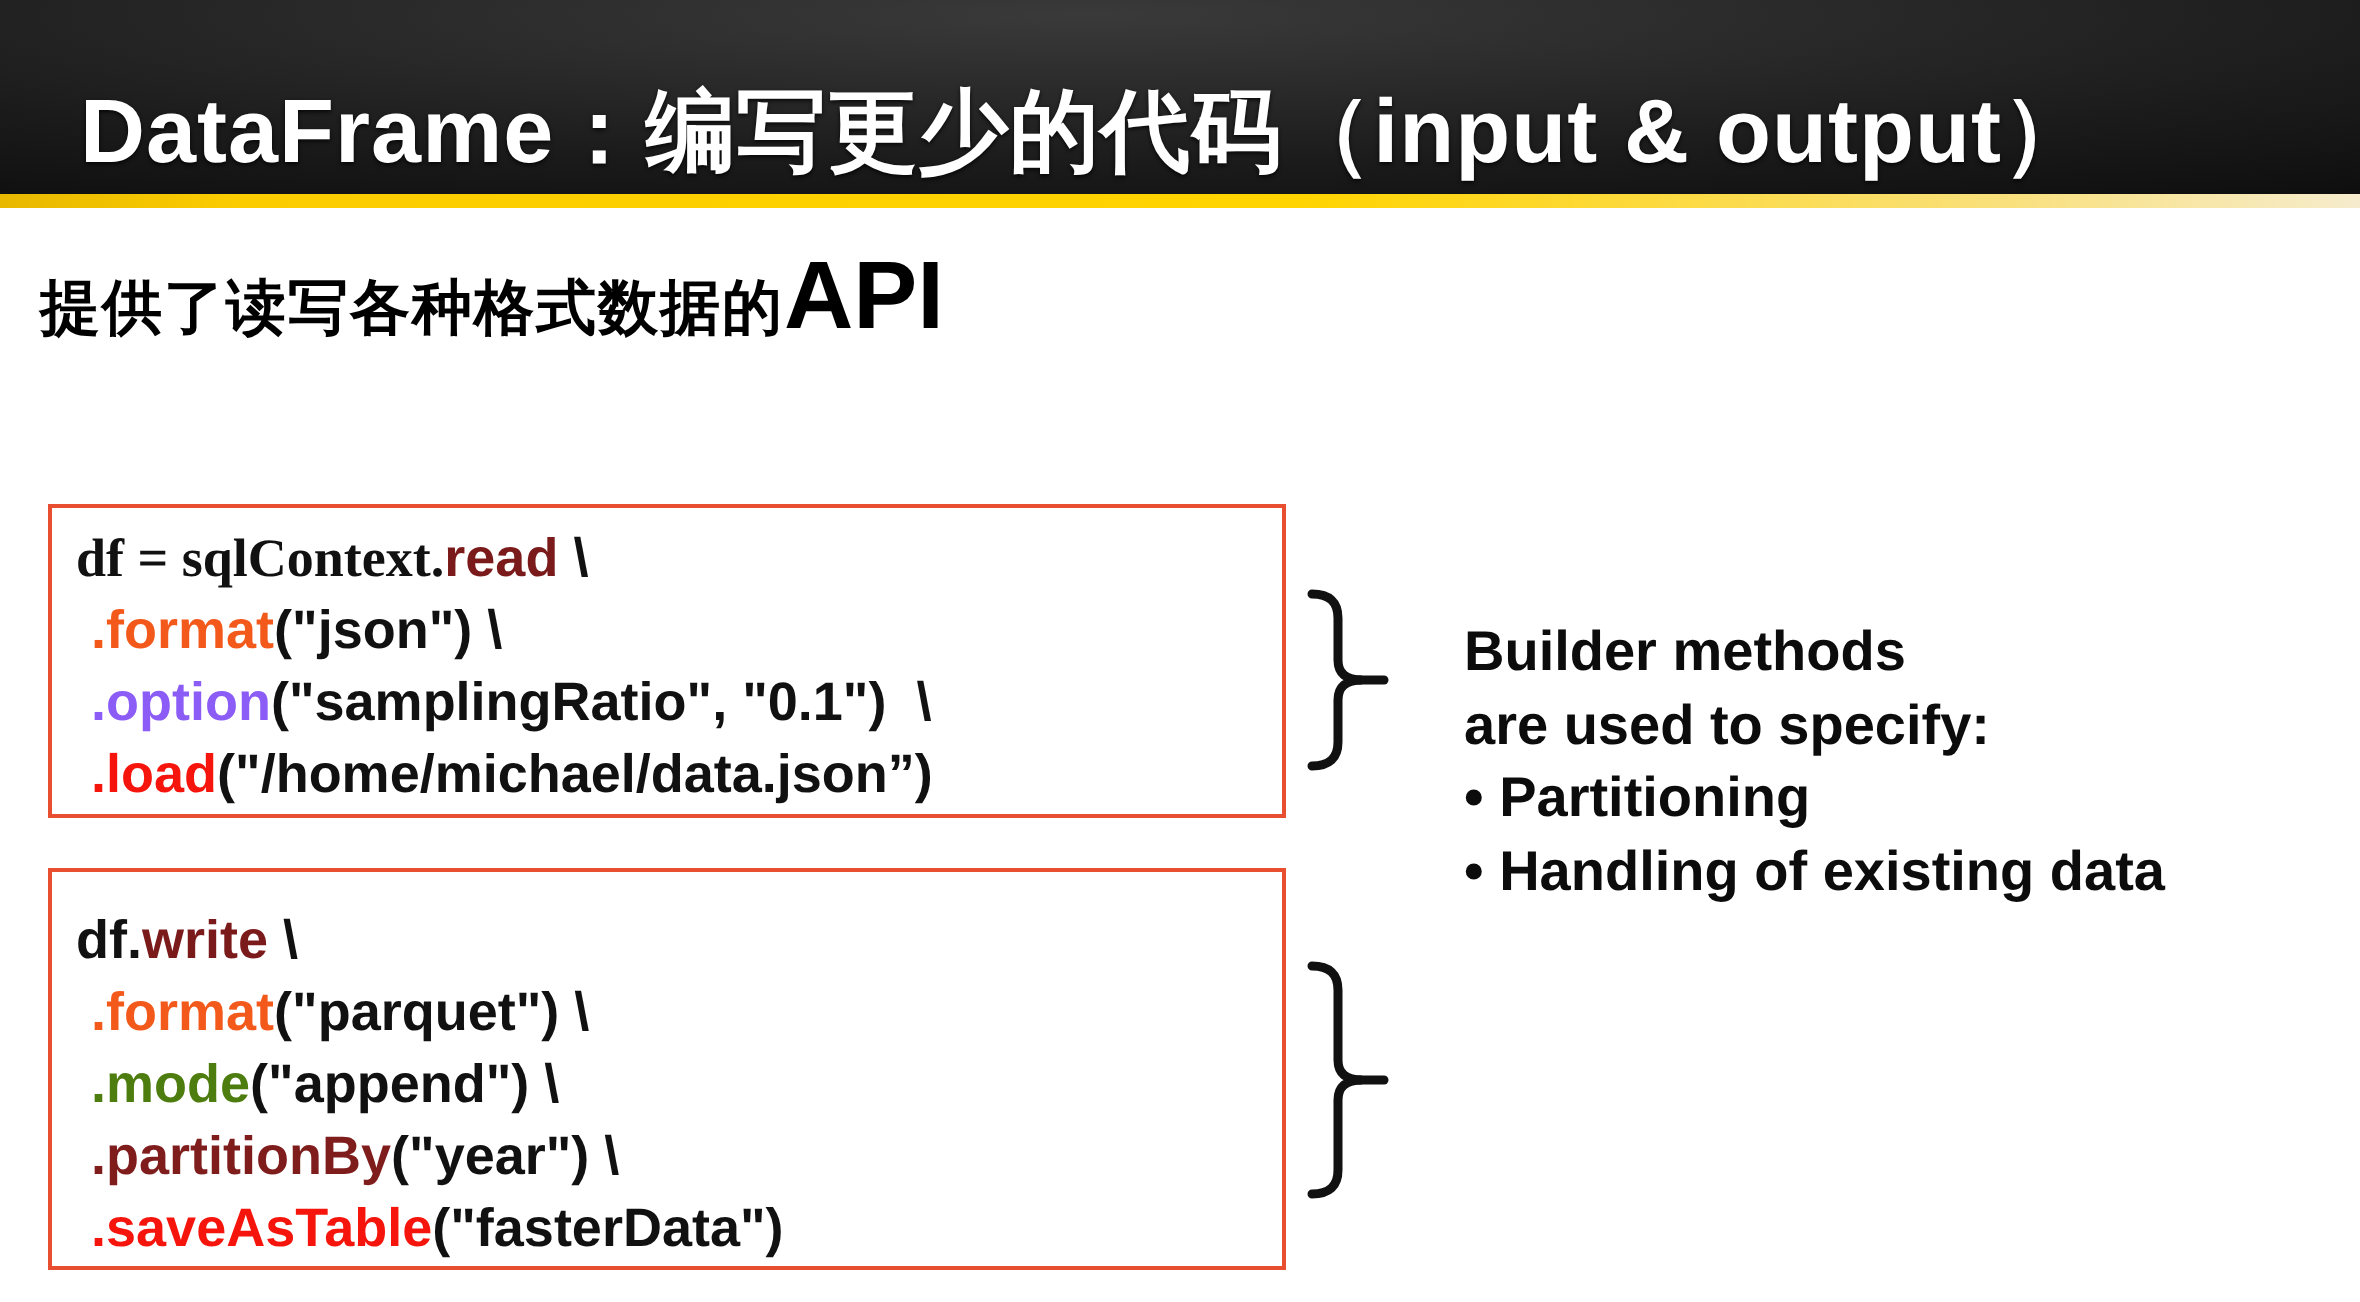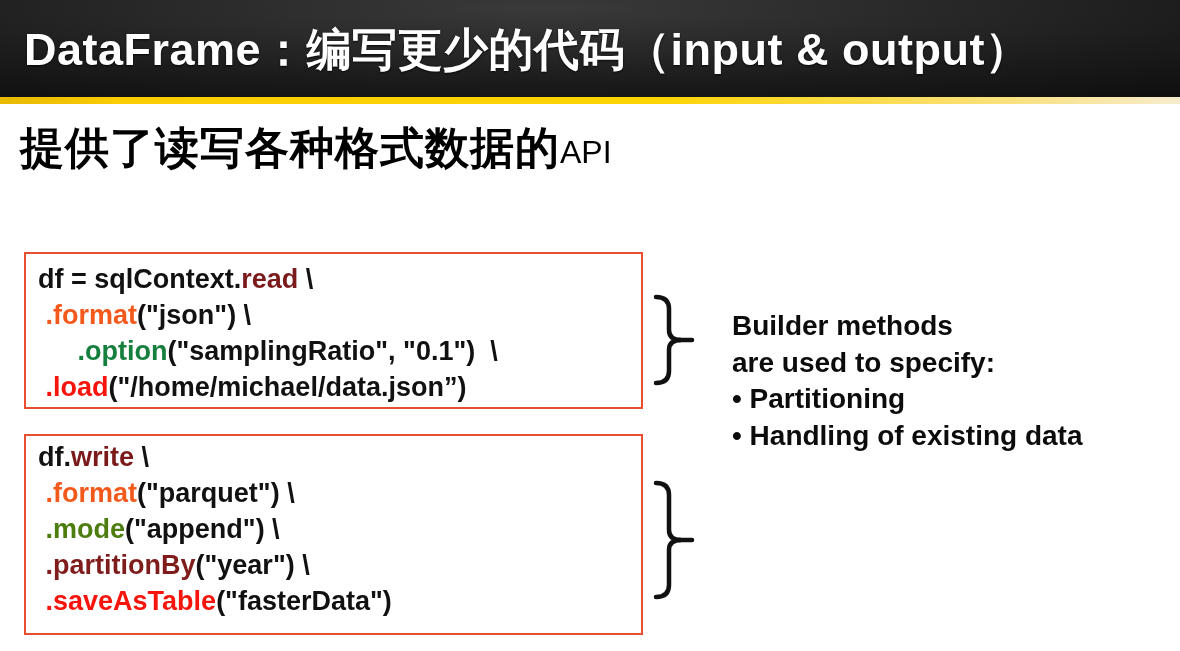--- a/index.html
+++ b/index.html
@@ -6,50 +6,50 @@
   .slide{
     position:relative;width:1180px;height:651px;overflow:hidden;background:#ffffff;
     font-family:"Liberation Sans","DejaVu Sans",sans-serif;
   }
   
   .titlebar{
     position:absolute;left:0;top:0;width:1180px;height:97px;
     background:radial-gradient(ellipse 130% 170% at 46% 8%, #3a3a3a 0%, #1b1b1b 45%, #050505 85%, #000 100%);
   }
   .titlebar h1{
-    margin:0;padding:0 0 0 24px;line-height:99px;
+    margin:16px;padding:0 0 0 24px;line-height:99px;
     font-size:45px;font-weight:bold;color:#ffffff;letter-spacing:.5px;
     white-space:nowrap;text-shadow:0 1px 2px rgba(0,0,0,.8);
     font-family:"Liberation Sans","DejaVu Sans",sans-serif;
   }
   .gold-rule{
     position:absolute;left:0;top:97px;width:1180px;height:7px;
     background:linear-gradient(to right,#e8b800 0%,#fbcc00 10%,#ffd400 55%,#f9e07c 85%,#f6eccd 100%);
   }
   
   .subtitle{
     position:absolute;left:20px;top:118px;height:62px;line-height:62px;
     color:#000;white-space:nowrap;
   }
   .subtitle .zh{
     font-family:"Liberation Serif","DejaVu Serif",serif;
-    font-size:44px;font-weight:bold;letter-spacing:1px;
+    font-size:30px;font-weight:bold;letter-spacing:1px;
   }
   .subtitle .en{
     font-family:"Liberation Sans","DejaVu Sans",sans-serif;
-    font-size:32px;font-weight:normal;
+    font-size:48px;font-weight:bold;
   }
   
   .codebox{
     position:absolute;left:24px;width:619px;background:#ffffff;
     border:2px solid #e84e30;box-sizing:border-box;
     padding:6px 12px;
   }
   #codebox1{top:252px;height:157px;padding-top:7px;}
-  #codebox2{top:434px;height:201px;padding-top:3px;}
+  #codebox2{top:434px;height:201px;padding-top:16px;}
   .code-line{
     font-family:"Liberation Sans","DejaVu Sans",sans-serif;
     font-size:27px;font-weight:bold;line-height:36px;
     white-space:pre;color:#111;
   }
   
   .brace{position:absolute;}
   #brace1{left:646px;top:293px;}
   #brace2{left:646px;top:479px;}
   
@@ -71,23 +71,23 @@
     <h1>DataFrame：编写更少的代码（input &amp; output）</h1>
   </header>
 
   <div class="gold-rule"></div>
 
   <div class="subtitle">
     <span class="zh">提供了读写各种格式数据的</span><span class="en">API</span>
   </div>
 
   <div class="codebox" id="codebox1">
-      <div class="code-line"><span style="color: rgb(17, 17, 17);">df = sqlContext.</span><span style="color: rgb(123, 26, 26);">read</span><span style="color: rgb(17, 17, 17);"> \</span></div>
+      <div class="code-line"><span style="color: rgb(17, 17, 17); font-family: Liberation Serif, serif;">df = sqlContext.</span><span style="color: rgb(123, 26, 26);">read</span><span style="color: rgb(17, 17, 17);"> \</span></div>
       <div class="code-line"><span style="color: rgb(17, 17, 17);"> </span><span style="color: rgb(244, 89, 28);">.format</span><span style="color: rgb(17, 17, 17);">("json") \</span></div>
-      <div class="code-line"><span style="color: rgb(17, 17, 17);"> </span><span style="color: #15803d; margin-left: 32px;">.option</span><span style="color: rgb(17, 17, 17);">("samplingRatio", "0.1")  \</span></div>
+      <div class="code-line"><span style="color: rgb(17, 17, 17);"> </span><span style="color: #8b5cf6;">.option</span><span style="color: rgb(17, 17, 17);">("samplingRatio", "0.1")  \</span></div>
       <div class="code-line"><span style="color: rgb(17, 17, 17);"> </span><span style="color: rgb(246, 21, 12); margin-top: 46px;">.load</span><span style="color: rgb(17, 17, 17);">("/home/michael/data.json”)</span></div>
     </div>
 
   <div class="codebox" id="codebox2">
       <div class="code-line"><span style="color: rgb(17, 17, 17);">df.</span><span style="color: rgb(123, 26, 26);">write</span><span style="color: rgb(17, 17, 17);"> \</span></div>
       <div class="code-line"><span style="color: rgb(17, 17, 17);"> </span><span style="color: rgb(244, 89, 28);">.format</span><span style="color: rgb(17, 17, 17);">("parquet") \</span></div>
       <div class="code-line"><span style="color: rgb(17, 17, 17);"> </span><span style="color: #4d7c0f;">.mode</span><span style="color: rgb(17, 17, 17);">("append") \</span></div>
       <div class="code-line"><span style="color: rgb(17, 17, 17);"> </span><span style="color: #7f1d1d;">.partitionBy</span><span style="color: rgb(17, 17, 17);">("year") \</span></div>
       <div class="code-line"><span style="color: rgb(17, 17, 17);"> </span><span style="color: rgb(246, 21, 12);">.saveAsTable</span><span style="color: rgb(17, 17, 17);">("fasterData")</span></div>
     </div>

